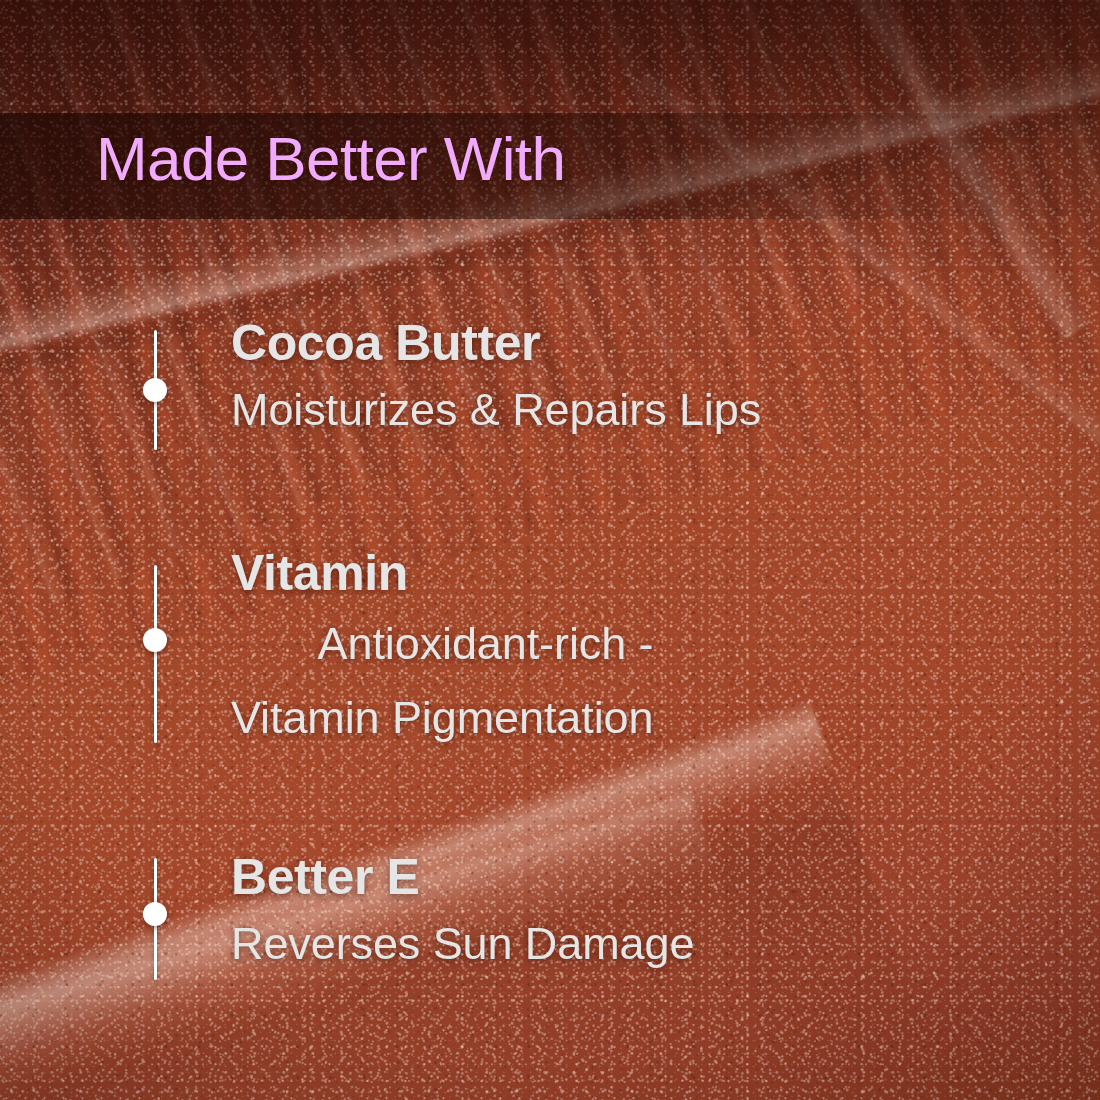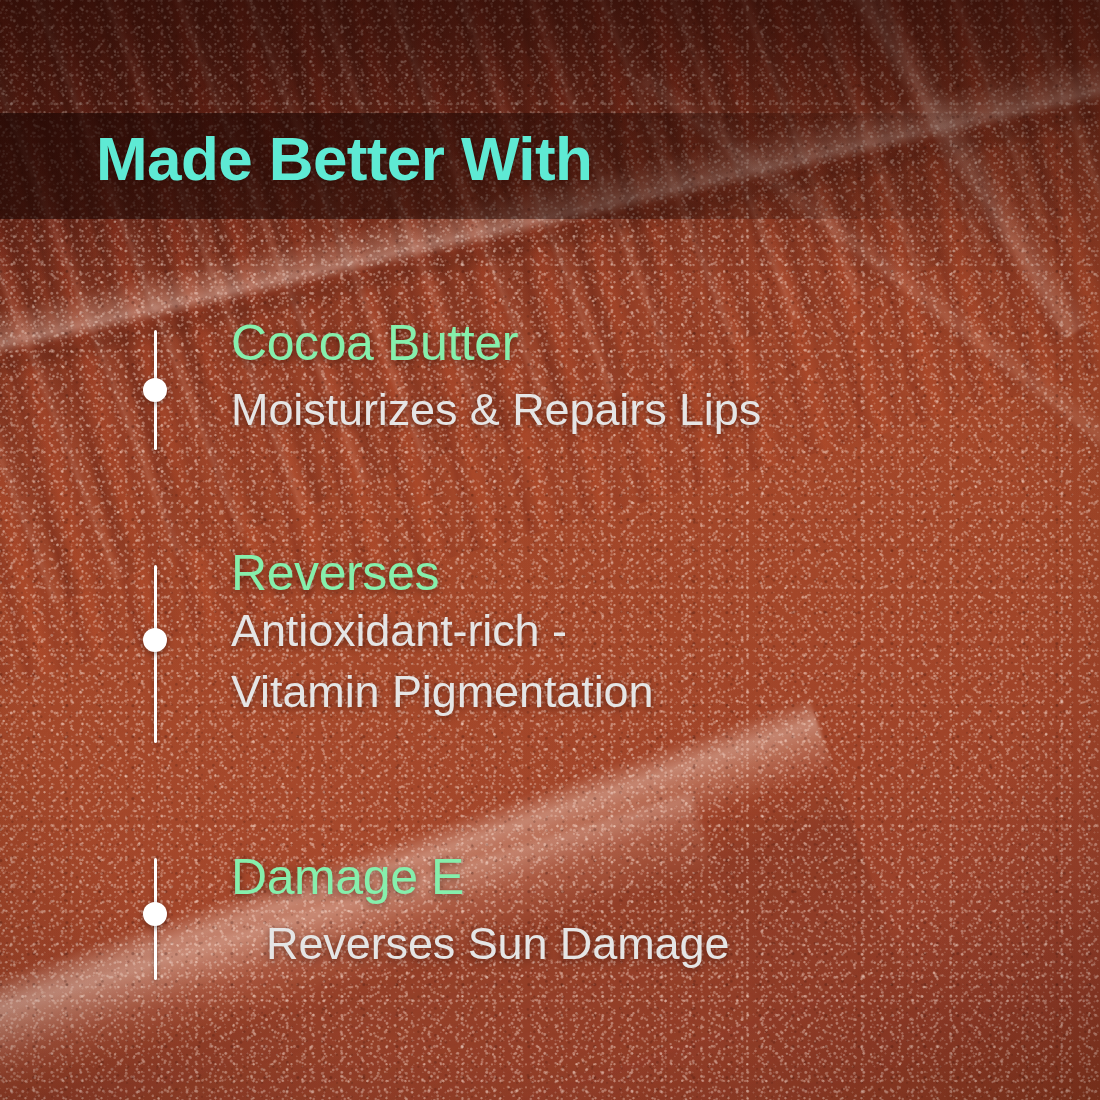--- a/index.html
+++ b/index.html
@@ -225,23 +225,23 @@
       rgba(26,5,2,0.40) 56%,
       rgba(26,5,2,0.18) 74%,
       rgba(26,5,2,0.05) 88%,
       rgba(26,5,2,0.00) 100%);
   }
   .header-title {
     position: absolute;
     left: 96px;
     top: 128px;
     font-size: 62px;
-    font-weight: 700;
+    font-weight: 400;
     letter-spacing: -0.6px;
-    color: #5eead4;
+    color: #f0abfc;
     line-height: 1;
     white-space: nowrap;
     text-shadow: 0 2px 7px rgba(40,10,4,0.55);
   }
 
   
   .ingredient {
     position: absolute;
     left: 0;
     width: 100%;
@@ -268,23 +268,23 @@
     border-radius: 50%;
     background: #ffffff;
     box-shadow: 0 2px 6px rgba(40,10,4,0.45);
   }
   .ing-text {
     position: absolute;
     left: 231px;
   }
   .ing-name {
     font-size: 50px;
-    font-weight: 400;
+    font-weight: 700;
     letter-spacing: -0.4px;
-    color: #86efac;
+    color: #e5e5e5;
     line-height: 1.02;
     white-space: nowrap;
     text-shadow: 0 2px 7px rgba(40,10,4,0.50);
   }
   .ing-desc {
     font-size: 45px;
     font-weight: 400;
     letter-spacing: -0.1px;
     color: #e5e5e5;
     line-height: 1.26;
@@ -297,27 +297,27 @@
   #ing-0 .marker { top: 330px; height: 120px; }
   #ing-0 .marker .rail { top: 0; height: 120px; }
   #ing-0 .marker .dot  { top: 48px; }
   #ing-0 .ing-text     { top: 318px; }
   #ing-0 .ing-desc     { margin-top: 13px; }
 
   #ing-1 .marker { top: 565px; height: 178px; }
   #ing-1 .marker .rail { top: 0; height: 178px; }
   #ing-1 .marker .dot  { top: 63px; }
   #ing-1 .ing-text     { top: 548px; }
-  #ing-1 .ing-desc     { margin-top: 4px; }
+  #ing-1 .ing-desc     { margin-top: 17px; text-align: right; }
 
   #ing-2 .marker { top: 858px; height: 122px; }
   #ing-2 .marker .rail { top: 0; height: 122px; }
   #ing-2 .marker .dot  { top: 44px; }
   #ing-2 .ing-text     { top: 852px; }
-  #ing-2 .ing-desc     { margin-top: 13px; margin-left: 35px; }
+  #ing-2 .ing-desc     { margin-top: 13px; }
 </style>
 </head>
 <body>
 
 <div class="stage">
 
   <div class="bg-base"></div>
   <div class="bg-streaks-top"></div>
   <div class="bg-streaks-top2"></div>
   <div class="ridge-a"></div>
@@ -342,30 +342,30 @@
       <div class="ing-desc">Moisturizes &amp; Repairs Lips</div>
     </div>
   </div>
 
   <div class="ingredient" id="ing-1">
     <div class="marker">
       <div class="rail"></div>
       <div class="dot"></div>
     </div>
     <div class="ing-text">
-      <div class="ing-name">Reverses</div>
+      <div class="ing-name">Vitamin</div>
       <div class="ing-desc">Antioxidant-rich -</div>
       <div class="ing-desc">Vitamin Pigmentation</div>
     </div>
   </div>
 
   <div class="ingredient" id="ing-2">
     <div class="marker">
       <div class="rail"></div>
       <div class="dot"></div>
     </div>
     <div class="ing-text">
-      <div class="ing-name">Damage E</div>
+      <div class="ing-name">Better E</div>
       <div class="ing-desc">Reverses Sun Damage</div>
     </div>
   </div>
 
 </div>
 
 </body></html>

